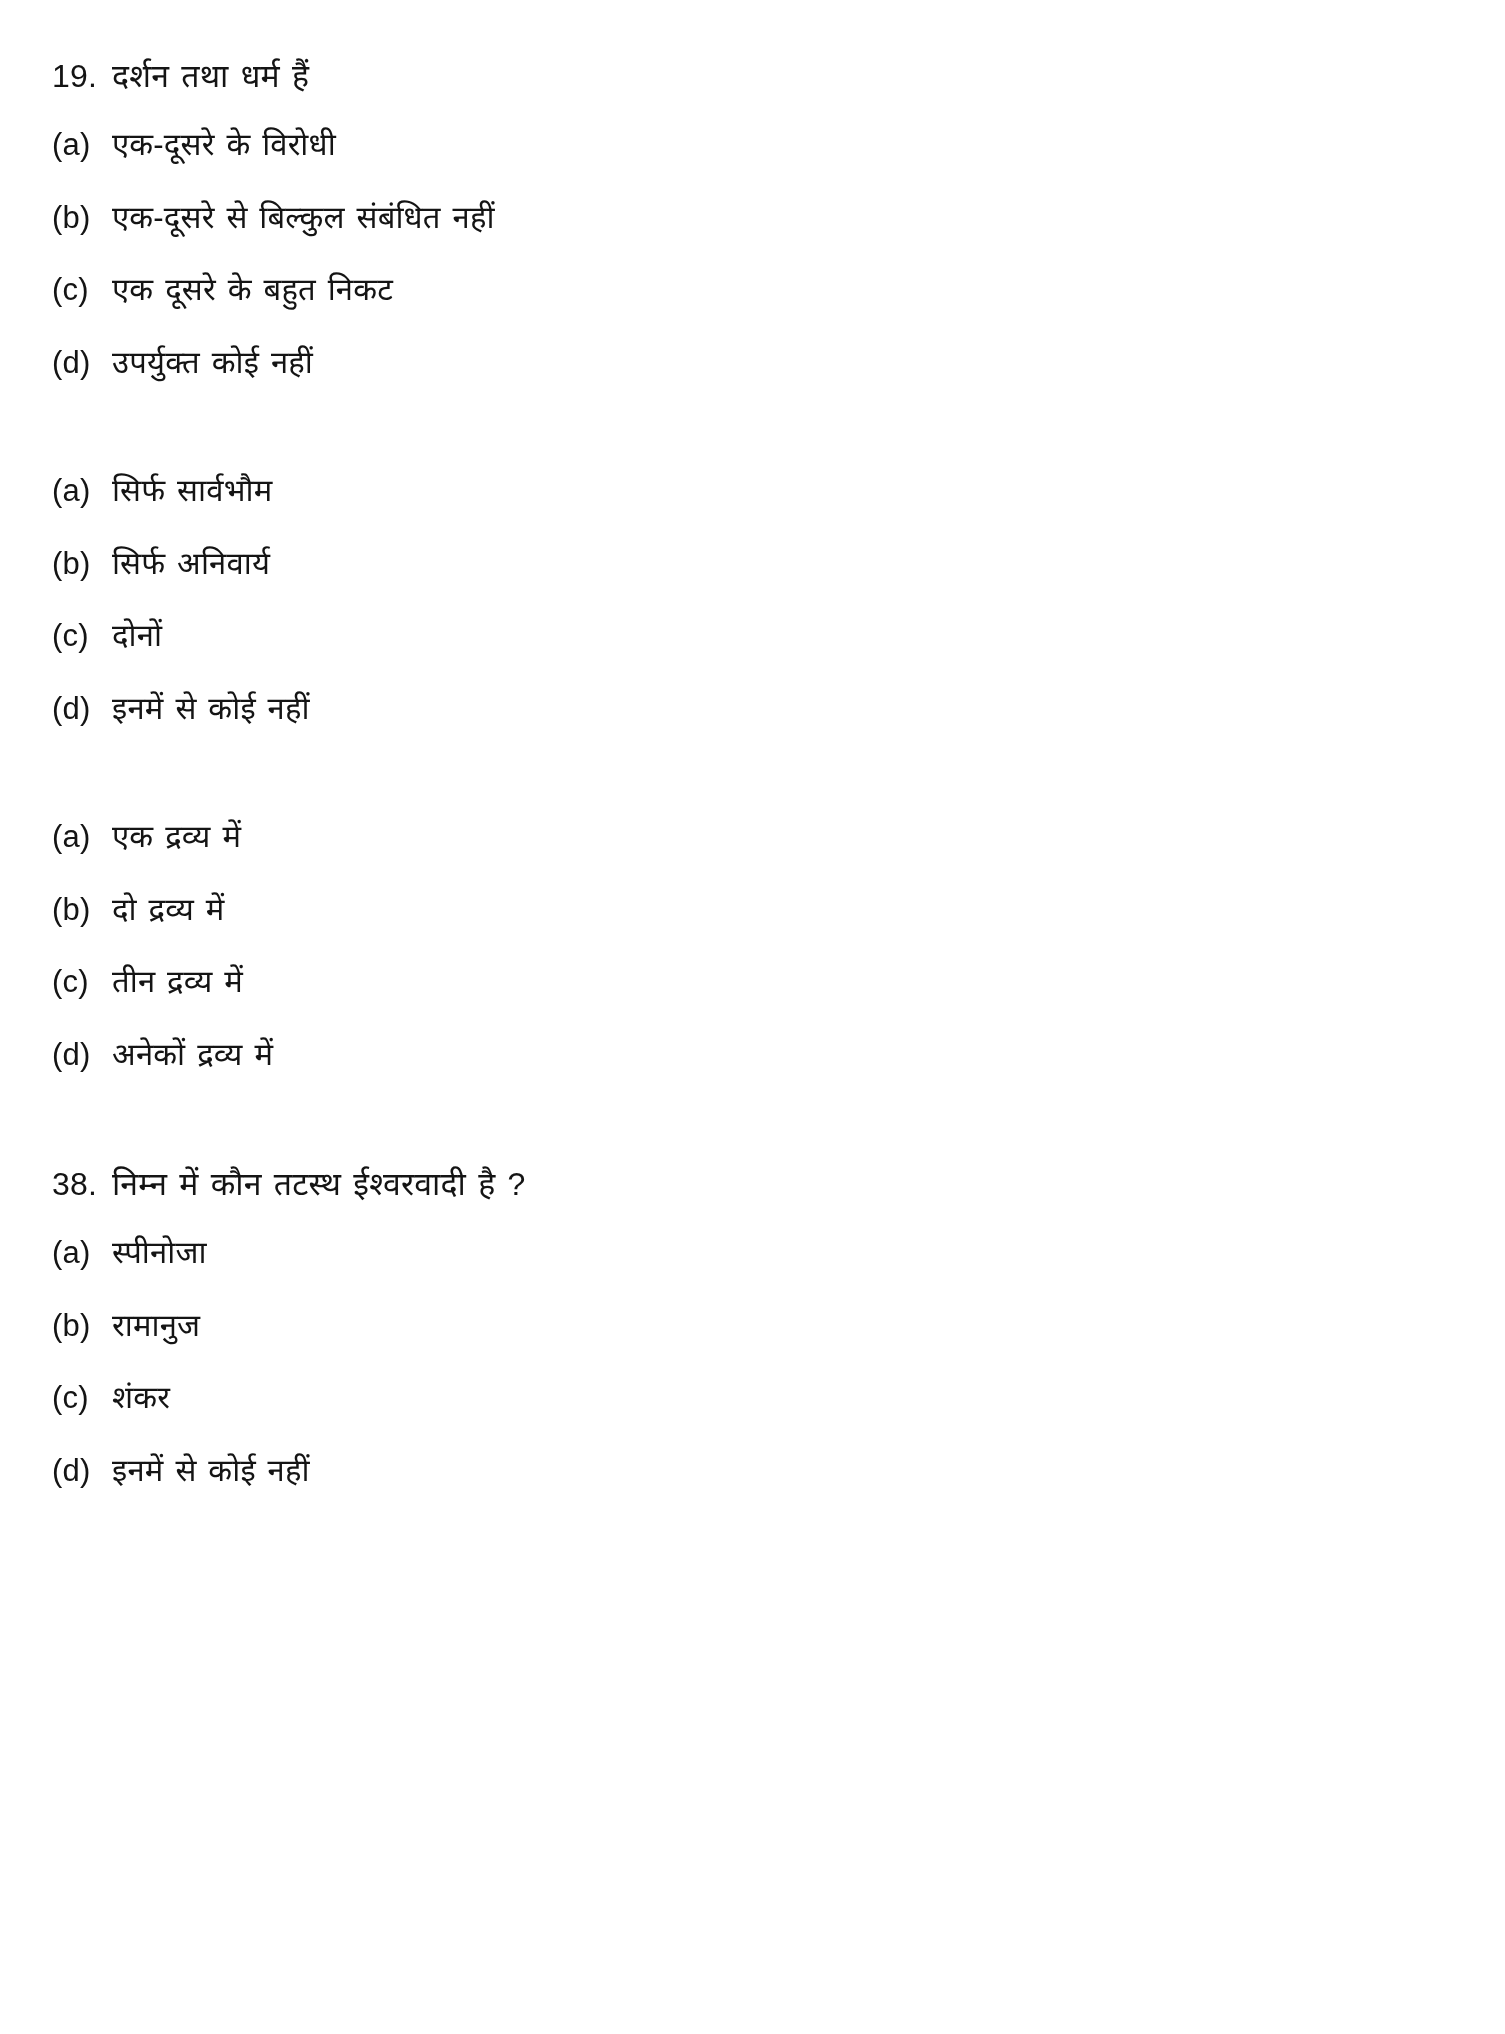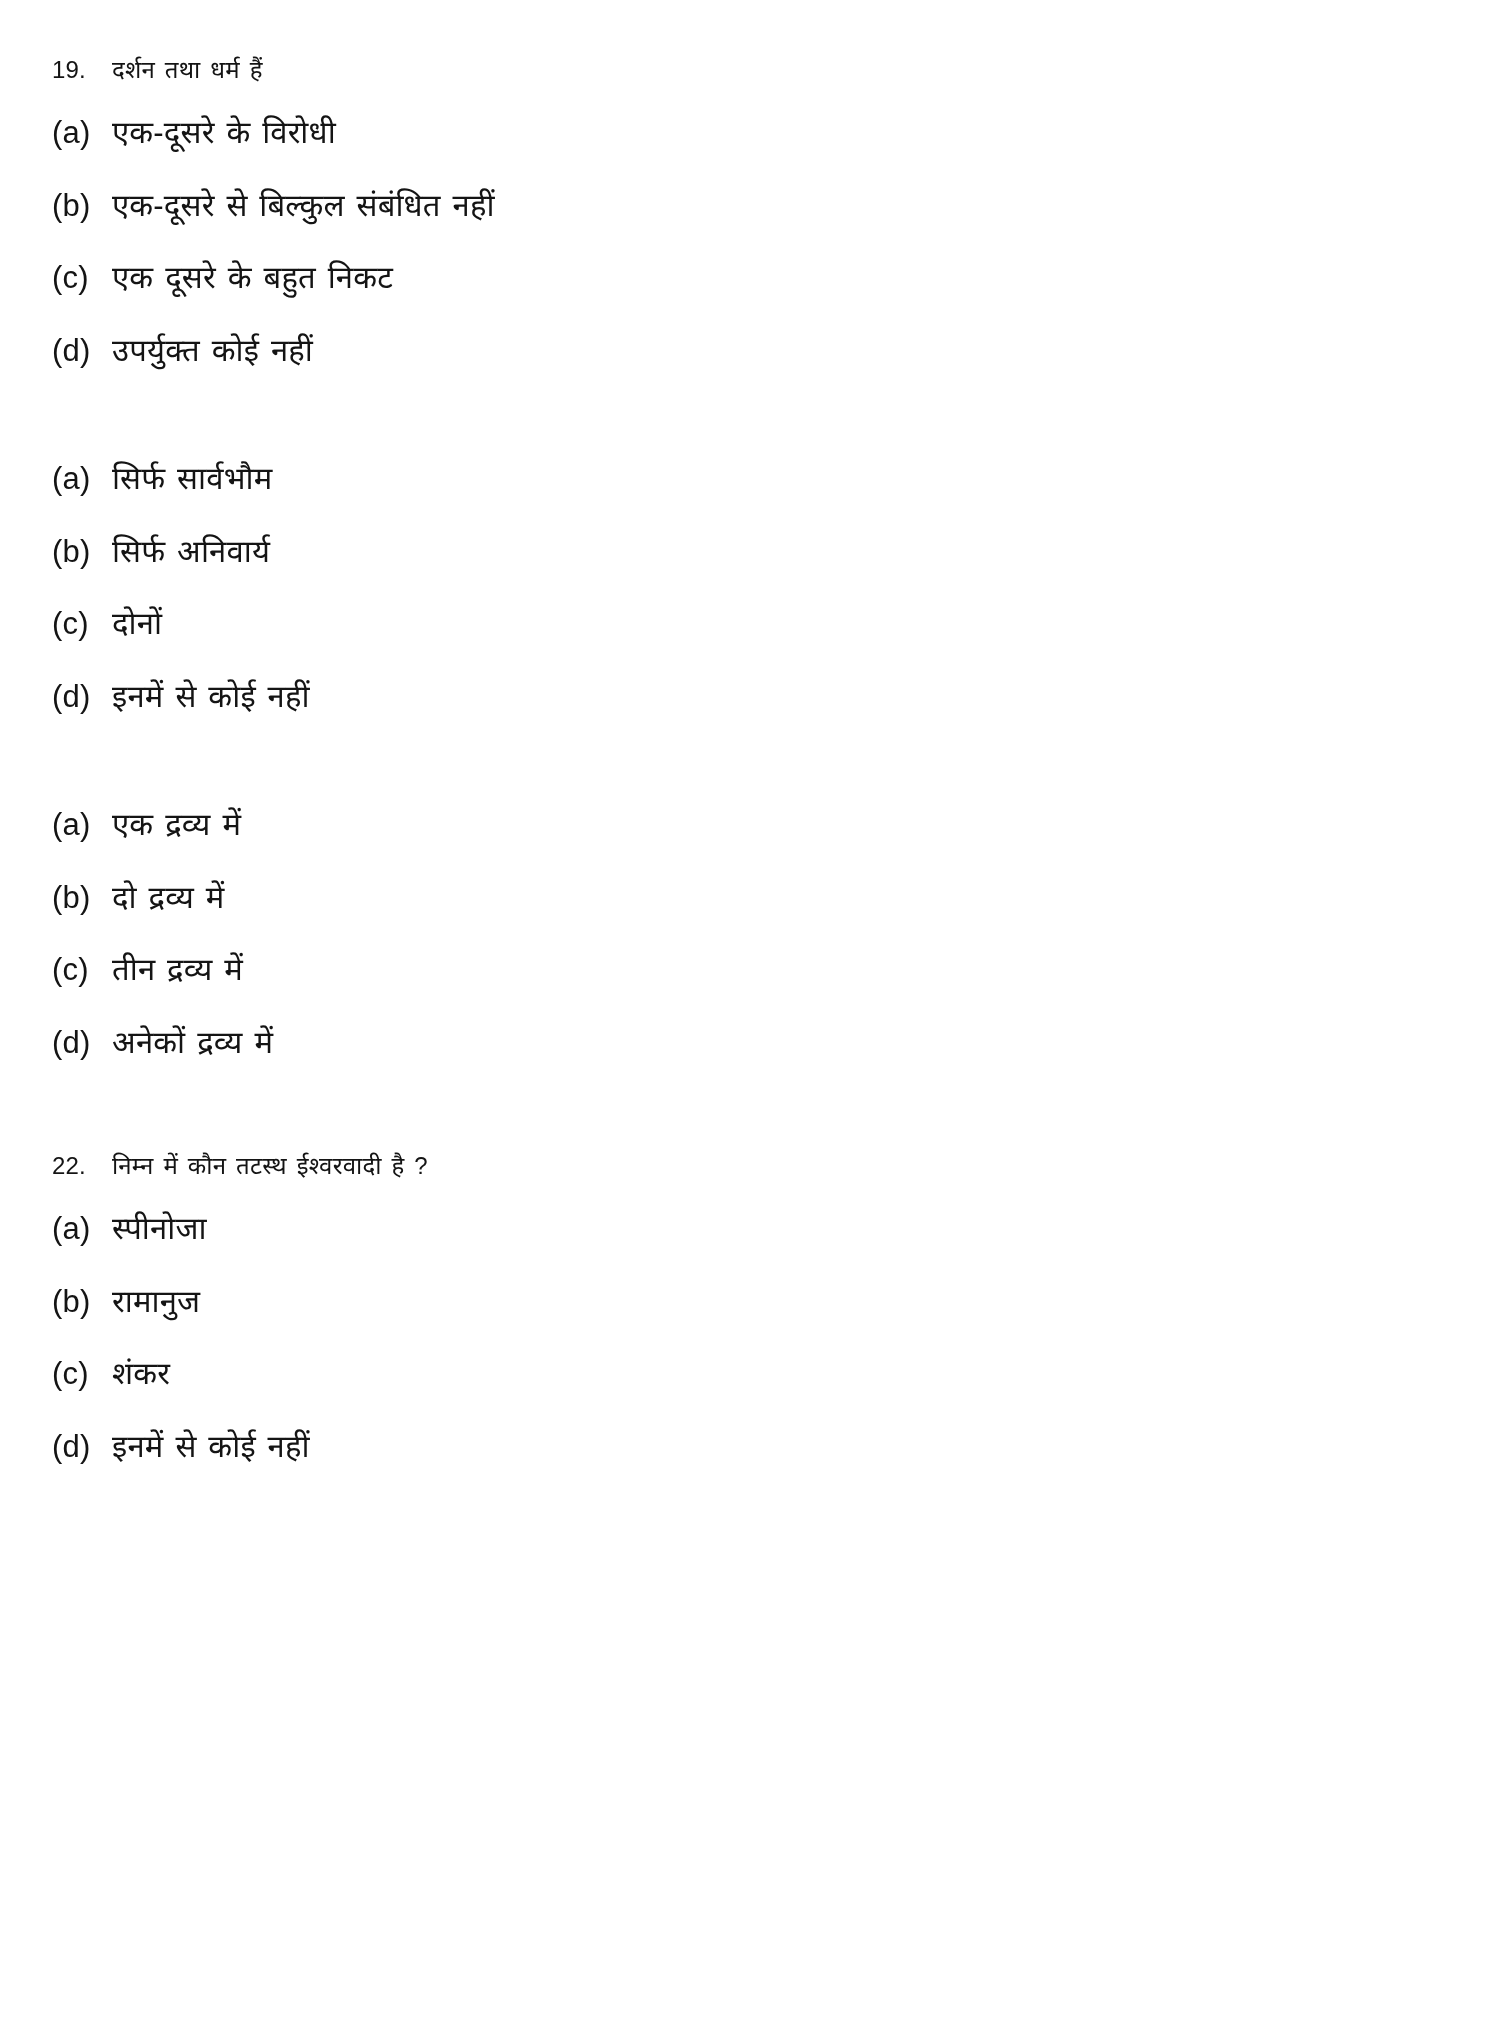--- a/index.html
+++ b/index.html
@@ -23,21 +23,21 @@
   }
   .question-block {
     margin-bottom: 82px;
   }
   .question-block:last-child {
     margin-bottom: 0;
   }
   .q-text {
     display: flex;
     align-items: flex-start;
-    font-size: 24px;
+    font-size: 32px;
     line-height: 1.5;
     letter-spacing: 0.2px;
     margin-bottom: 22px;
     color: #141414;
   }
   .q-num {
     flex: 0 0 auto;
     min-width: 56px;
     margin-right: 4px;
     white-space: nowrap;
@@ -132,21 +132,21 @@
       <span class="opt-text">तीन द्रव्य में</span>
     </div>
     <div class="option">
       <span class="opt-label">(d)</span>
       <span class="opt-text">अनेकों द्रव्य में</span>
     </div>
   </div>
 
   <div class="question-block">
     <div class="q-text">
-      <span class="q-num">22.</span>
+      <span class="q-num">38.</span>
       <span class="q-body">निम्न में कौन तटस्थ ईश्वरवादी है ?</span>
     </div>
     <div class="option">
       <span class="opt-label">(a)</span>
       <span class="opt-text">स्पीनोजा</span>
     </div>
     <div class="option">
       <span class="opt-label">(b)</span>
       <span class="opt-text">रामानुज</span>
     </div>

